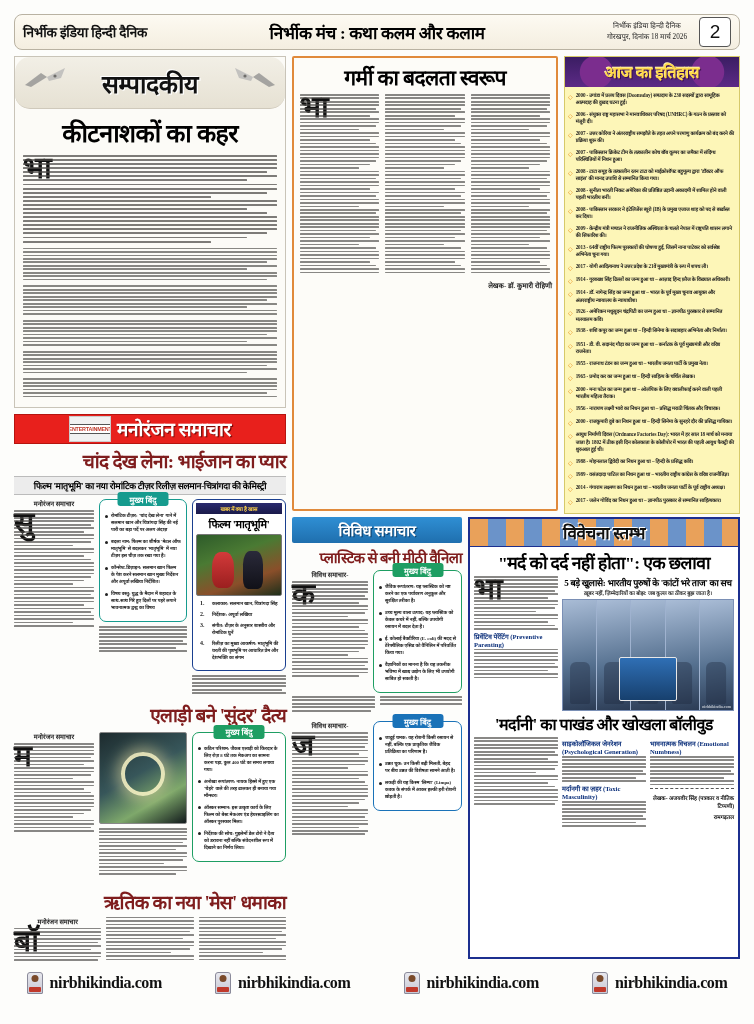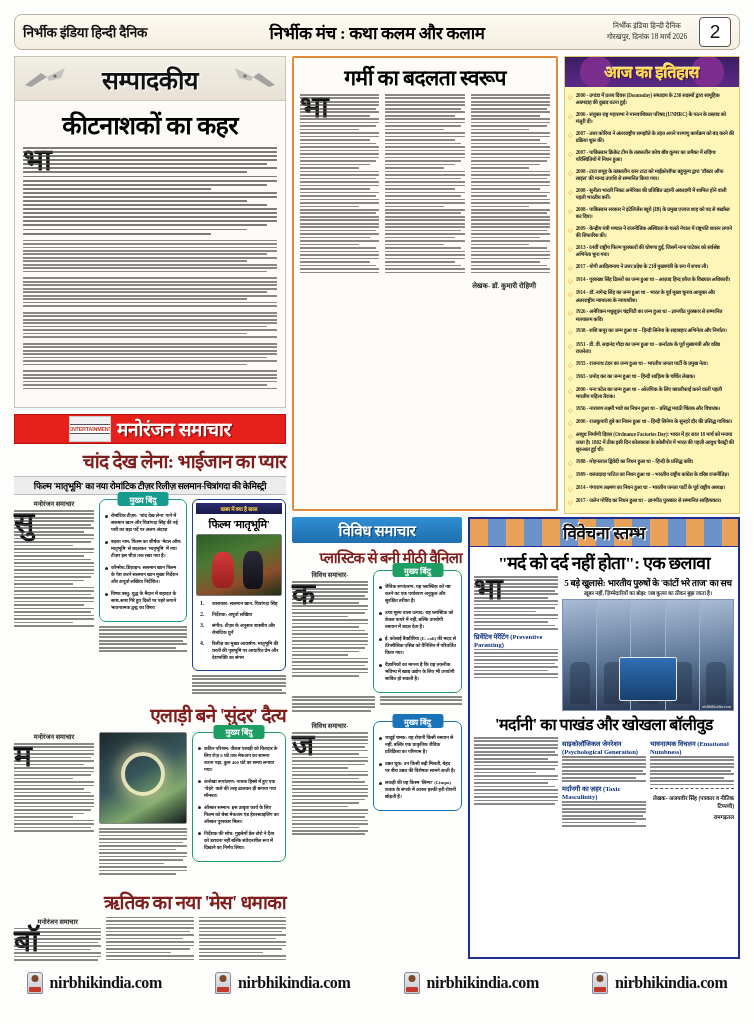--- a/index.html
+++ b/index.html
@@ -47,22 +47,22 @@
     float:left; font-family:"Liberation Serif", serif; font-weight:bold;
     font-size:30px; line-height:24px; margin:1px 4px 0 0; color:#111;
   }
 
   
   .editorial {
     left:14px; top:56px; width:272px; height:352px;
     background:#fcfbf7; border:1px solid #c9c4b8;
   }
   .ed-banner {
-    position:relative; height:44px; display:flex; align-items:center; justify-content:center;
-    background:linear-gradient(180deg,#f2efe6,#e6e1d3); border-bottom:1px solid #cfc9bb; overflow:hidden;
+    position:relative; height:52px; display:flex; align-items:center; justify-content:center;
+    background:linear-gradient(180deg,#f2efe6,#e6e1d3); border-bottom:1px solid #cfc9bb; overflow:hidden;border-radius:15px;
   }
   .ed-banner .ttl {
     font-family:"Liberation Serif", serif; font-weight:bold; font-size:25px; color:#111;
     -webkit-text-stroke:0px; text-shadow:1.2px 1.2px 0 #fff, -1px -1px 0 #fff;
     letter-spacing:-0.5px; z-index:2;
   }
   .quill { position:absolute; width:54px; height:26px; opacity:.75; }
   .quill.l { left:6px; top:8px; }
   .quill.r { right:6px; top:8px; }
   .ed-head {
@@ -91,21 +91,21 @@
     border-top:4px solid transparent;border-bottom:4px solid transparent;border-right:11px solid #c62828;}
   .mega::after{content:"";position:absolute;right:0;top:1px;width:4px;height:11px;background:#fff;border:1px solid #c62828;border-radius:1px;}
   .ak-head {
     font-family:"Liberation Serif", serif; font-weight:bold; font-size:21px;
     text-align:center; padding:5px 2px 3px; letter-spacing:-0.6px; white-space:nowrap;
   }
   .ak-cols { display:flex; gap:6px; padding:0 6px 4px; }
   .ak-cols > div { flex:1; }
   .ak-author {
     text-align:right; font-size:7px; font-weight:bold; color:#222;
-    padding:2px 20px 4px; font-family:"Liberation Serif", serif;
+    padding:2px 4px 4px; font-family:"Liberation Serif", serif;
   }
 
   
   .itihas {
     left:564px; top:56px; width:176px; height:458px;
     background:#fdf6b8; border:1px solid #d6c96a;
   }
   .it-banner {
     height:30px; background:
       radial-gradient(circle at 18% 50%, #7b2d8e 0 16px, transparent 17px),

